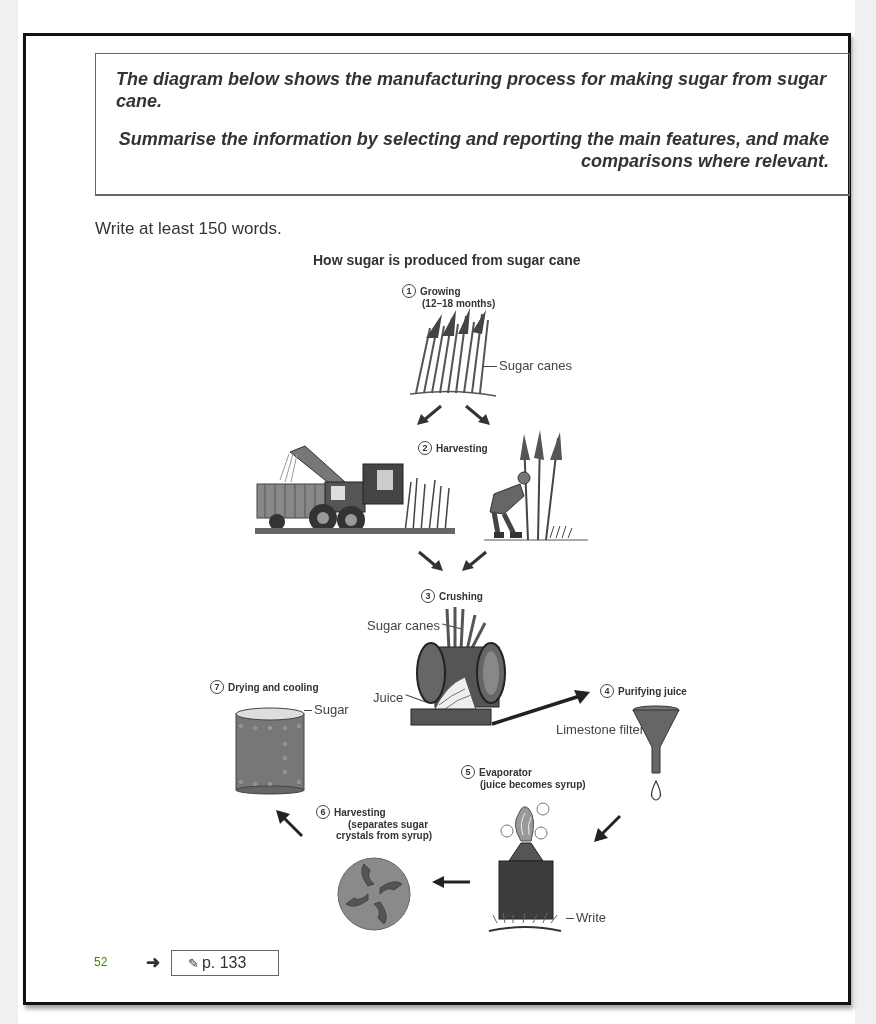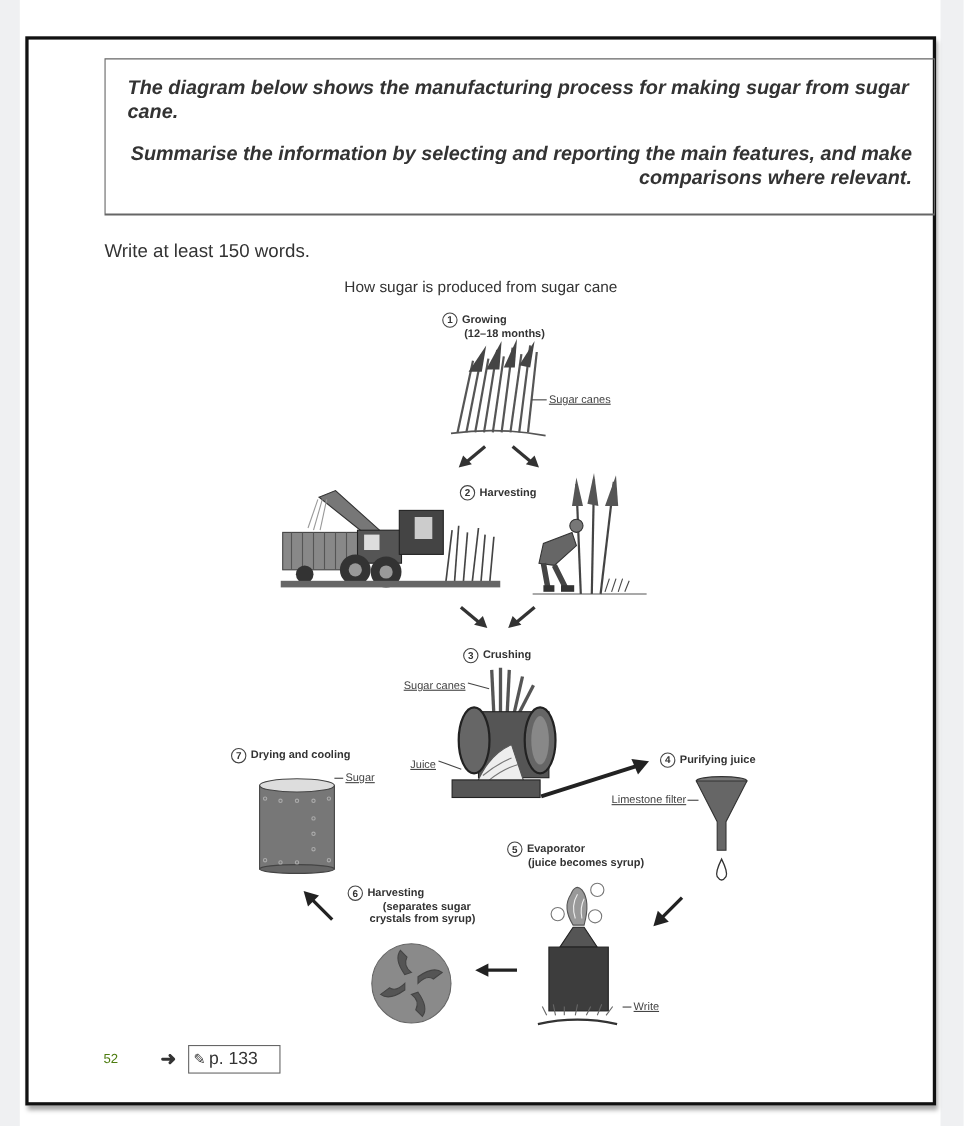--- a/index.html
+++ b/index.html
@@ -15,35 +15,35 @@
   .prompt-box {
     position: absolute; left: 95px; top: 53px; width: 755px; height: 143px;
     border: 1.5px solid #666; border-bottom-width: 2px;
     box-sizing: border-box; padding: 14px 20px;
   }
   .prompt-box p {
     margin: 0; font-weight: bold; font-style: italic; font-size: 18px; line-height: 22px; color: #333;
   }
   .prompt-box p + p { margin-top: 16px; text-align: right; }
   .instr { position: absolute; left: 95px; top: 219px; font-size: 17px; color: #333; }
-  .diag-title { position: absolute; left: 313px; top: 252px; font-size: 14px; font-weight: normal; color: #333; }
+  .diag-title { position: absolute; left: 313px; top: 252px; font-size: 14px; font-weight: bold; color: #333; }
   .step { position: absolute; font-size: 10px; font-weight: bold; color: #333; line-height: 11px; }
   .step .num {
     display: inline-block; width: 12px; height: 12px; border: 1px solid #444; border-radius: 50%;
     text-align: center; line-height: 12px; font-size: 9px; margin-right: 4px; vertical-align: middle;
   }
   .step .txt { vertical-align: middle; }
-  .lbl { position: absolute; font-size: 10px; color: #444; text-decoration: underline; }
+  .lbl { position: absolute; font-size: 13px; color: #444; }
   .arrow { position: absolute; }
   .illus { position: absolute; }
   .footer-page { position: absolute; left: 94px; top: 955px; font-size: 12px; color: #4d7c0f; }
   .footer-arrow { position: absolute; left: 146px; top: 952px; font-size: 17px; font-weight: bold; color: #333; }
   .ref-box {
-    position: absolute; left: 171px; top: 950px; height: 26px; width: 84px; border: 1px solid #666;
-    box-sizing: border-box; font-size: 16px; color: #333; padding-left: 4px; line-height: 24px;
+    position: absolute; left: 171px; top: 950px; height: 26px; width: 108px; border: 1px solid #666;
+    box-sizing: border-box; font-size: 16px; color: #333; padding-left: 16px; line-height: 24px;
   }
   .ref-box .pencil { font-size: 13px; margin-right: 3px; }
 </style>
 </head>
 <body>
 
 <div class="sheet"></div>
 <div class="frame"></div>
 
 <div class="prompt-box">

